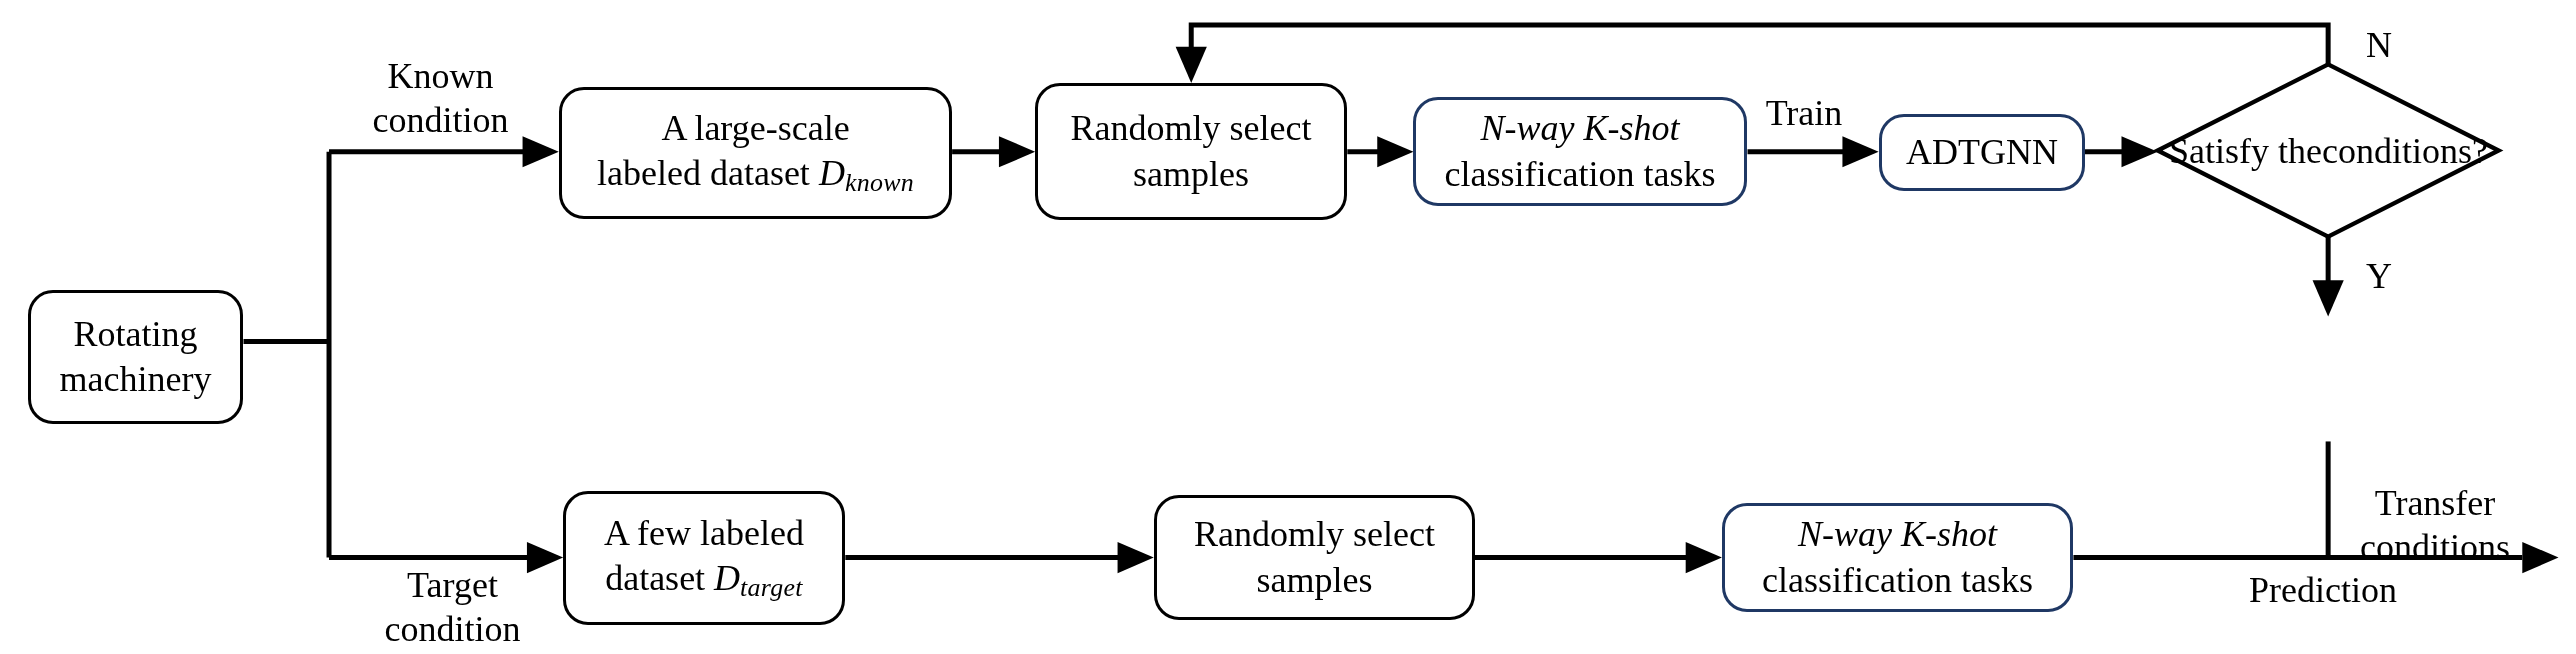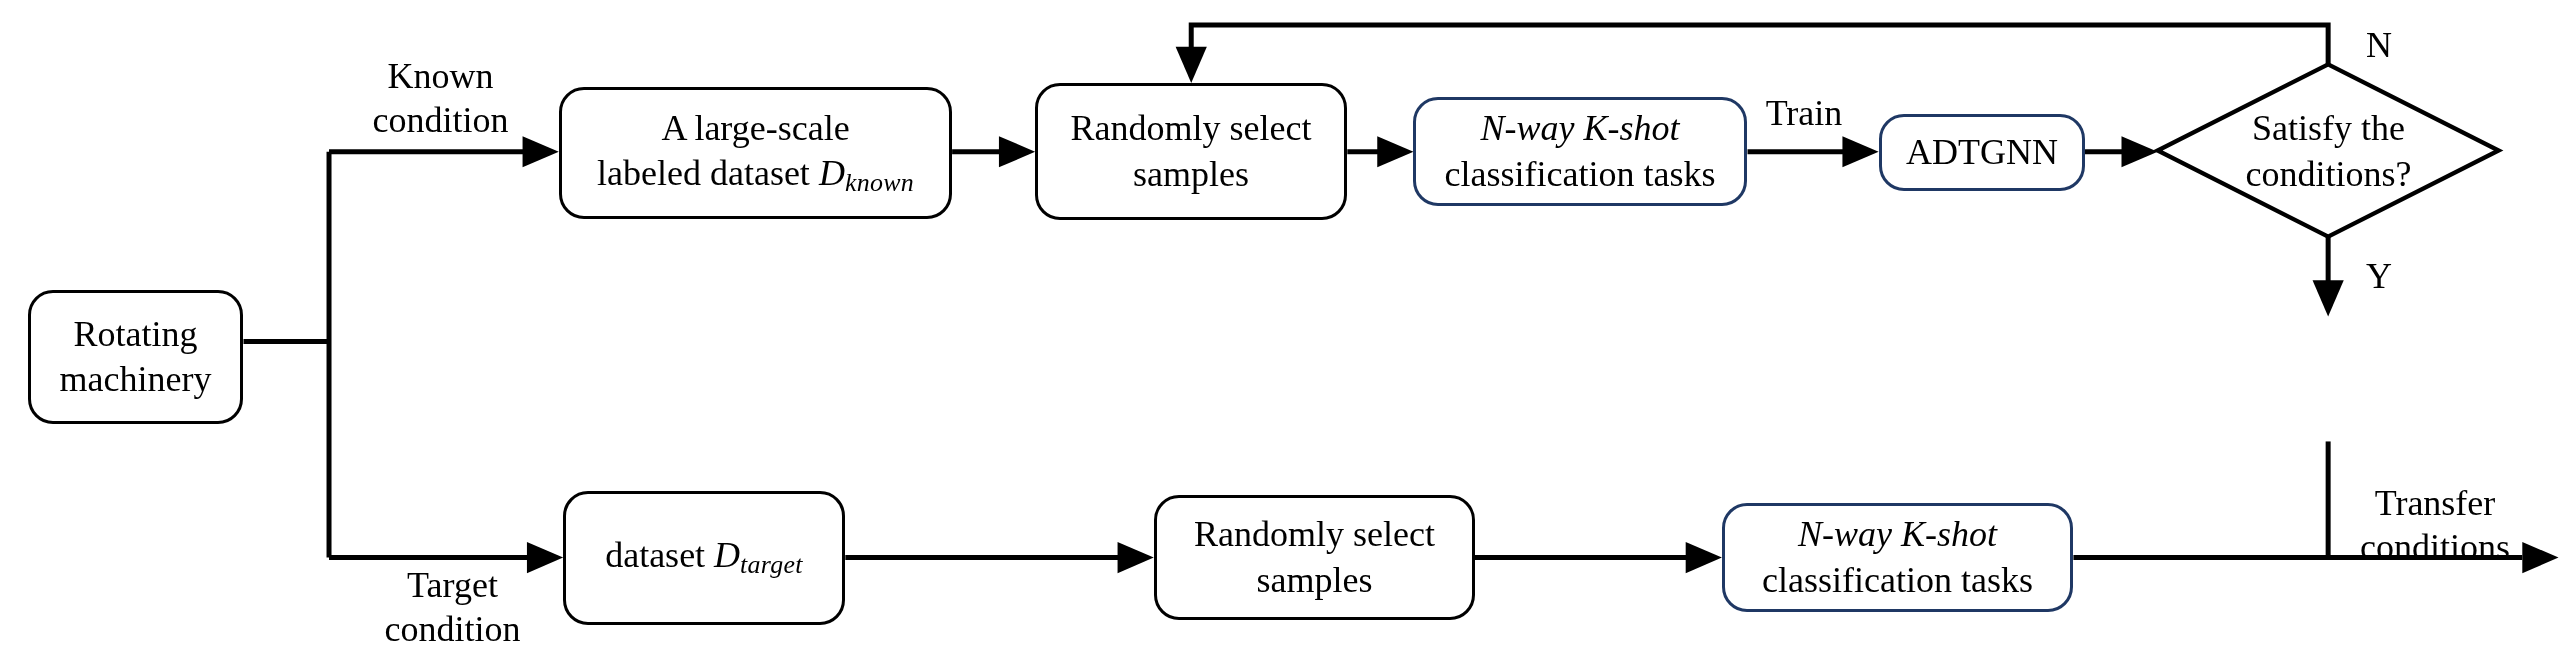--- a/index.html
+++ b/index.html
@@ -37,21 +37,21 @@
   .lbl{
     position:absolute;
     font-size:36px;line-height:1.22;
     text-align:center;white-space:nowrap;
   }
   .italic{font-style:italic;}
   .sym{font-style:italic;}
   .sub{font-style:italic;font-size:0.72em;vertical-align:-0.25em;letter-spacing:0.3px;}
   .diamond-text{
     position:absolute;
-    display:flex;flex-direction:column;
+    display:flex;flex-direction:row;
     justify-content:center;align-items:center;
     text-align:center;font-size:36px;line-height:1.26;white-space:nowrap;
   }
 </style>
 </head>
 <body>
 
 <div id="canvas">
 
   <svg id="connector-layer" viewBox="0 0 4126 1049" xmlns="http://www.w3.org/2000/svg">
@@ -116,20 +116,21 @@
     <span>ADTGNN</span>
   </div>
 
   <div class="diamond-text" style="left:2188px;top:94px;width:281px;height:115px;">
     <span>Satisfy the</span>
     <span>conditions?</span>
   </div>
 
 
   <div class="node" style="left:563px;top:491px;width:282px;height:134px;">
+    <span>A few labeled</span>
     <span>
       <span>dataset </span><span class="sym">D</span><span class="sub">target</span>
     </span>
   </div>
 
   <div class="node" style="left:1154px;top:495px;width:321px;height:125px;">
     <span>Randomly select</span>
     <span>samples</span>
   </div>
 
@@ -152,15 +153,16 @@
 
   <div class="lbl" style="left:2351px;top:24px;width:56px;">N</div>
 
   <div class="lbl" style="left:2351px;top:255px;width:56px;">Y</div>
 
   <div class="lbl" style="left:2335px;top:442px;width:200px;margin-top:40px;">
     <div>Transfer</div>
     <div>conditions</div>
   </div>
 
+  <div class="lbl" style="left:2223px;top:569px;width:200px;">Prediction</div>
 
 </div>
 
 
 </body></html>

